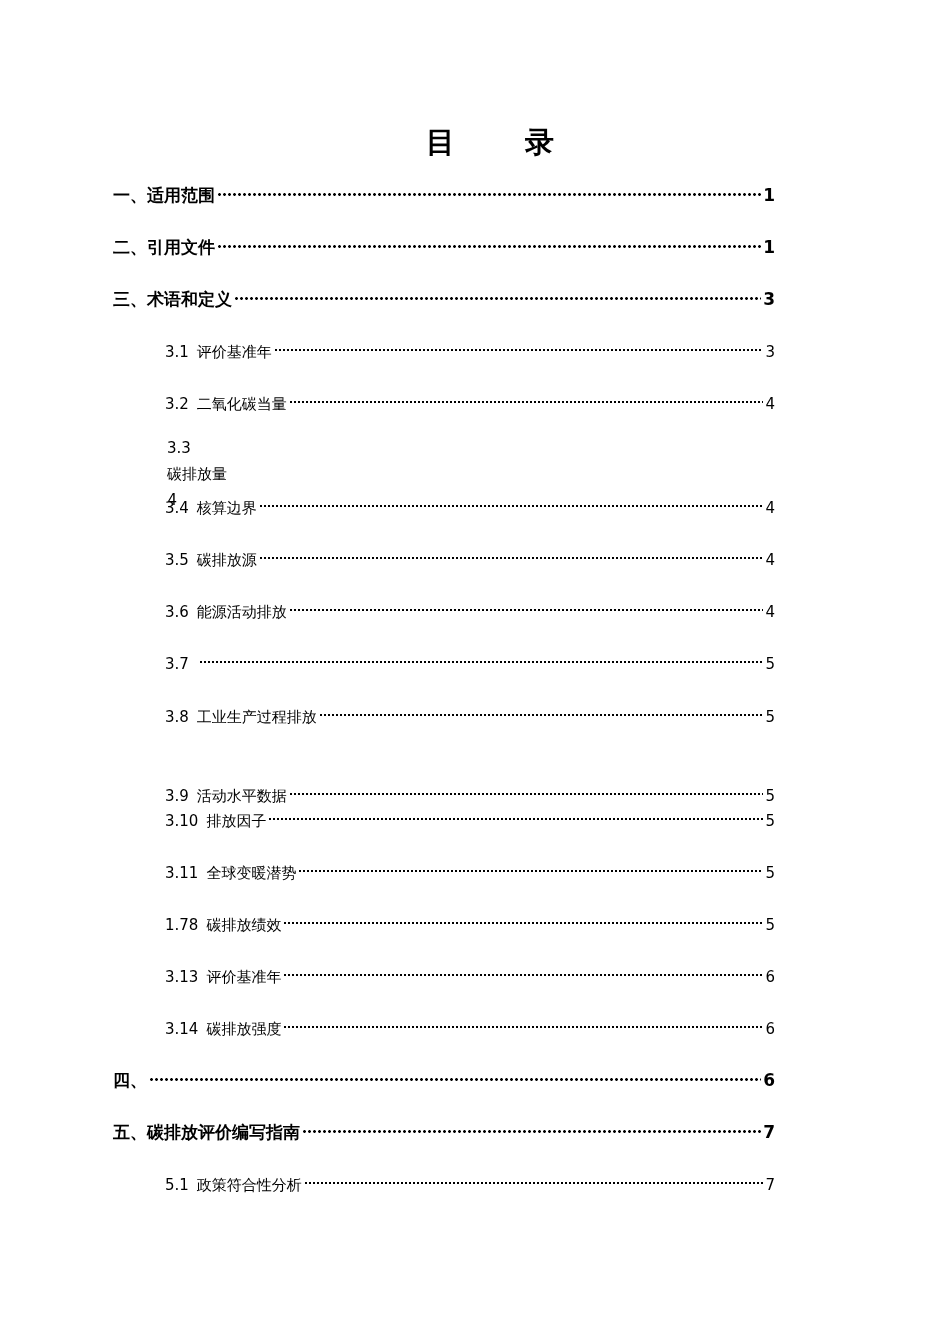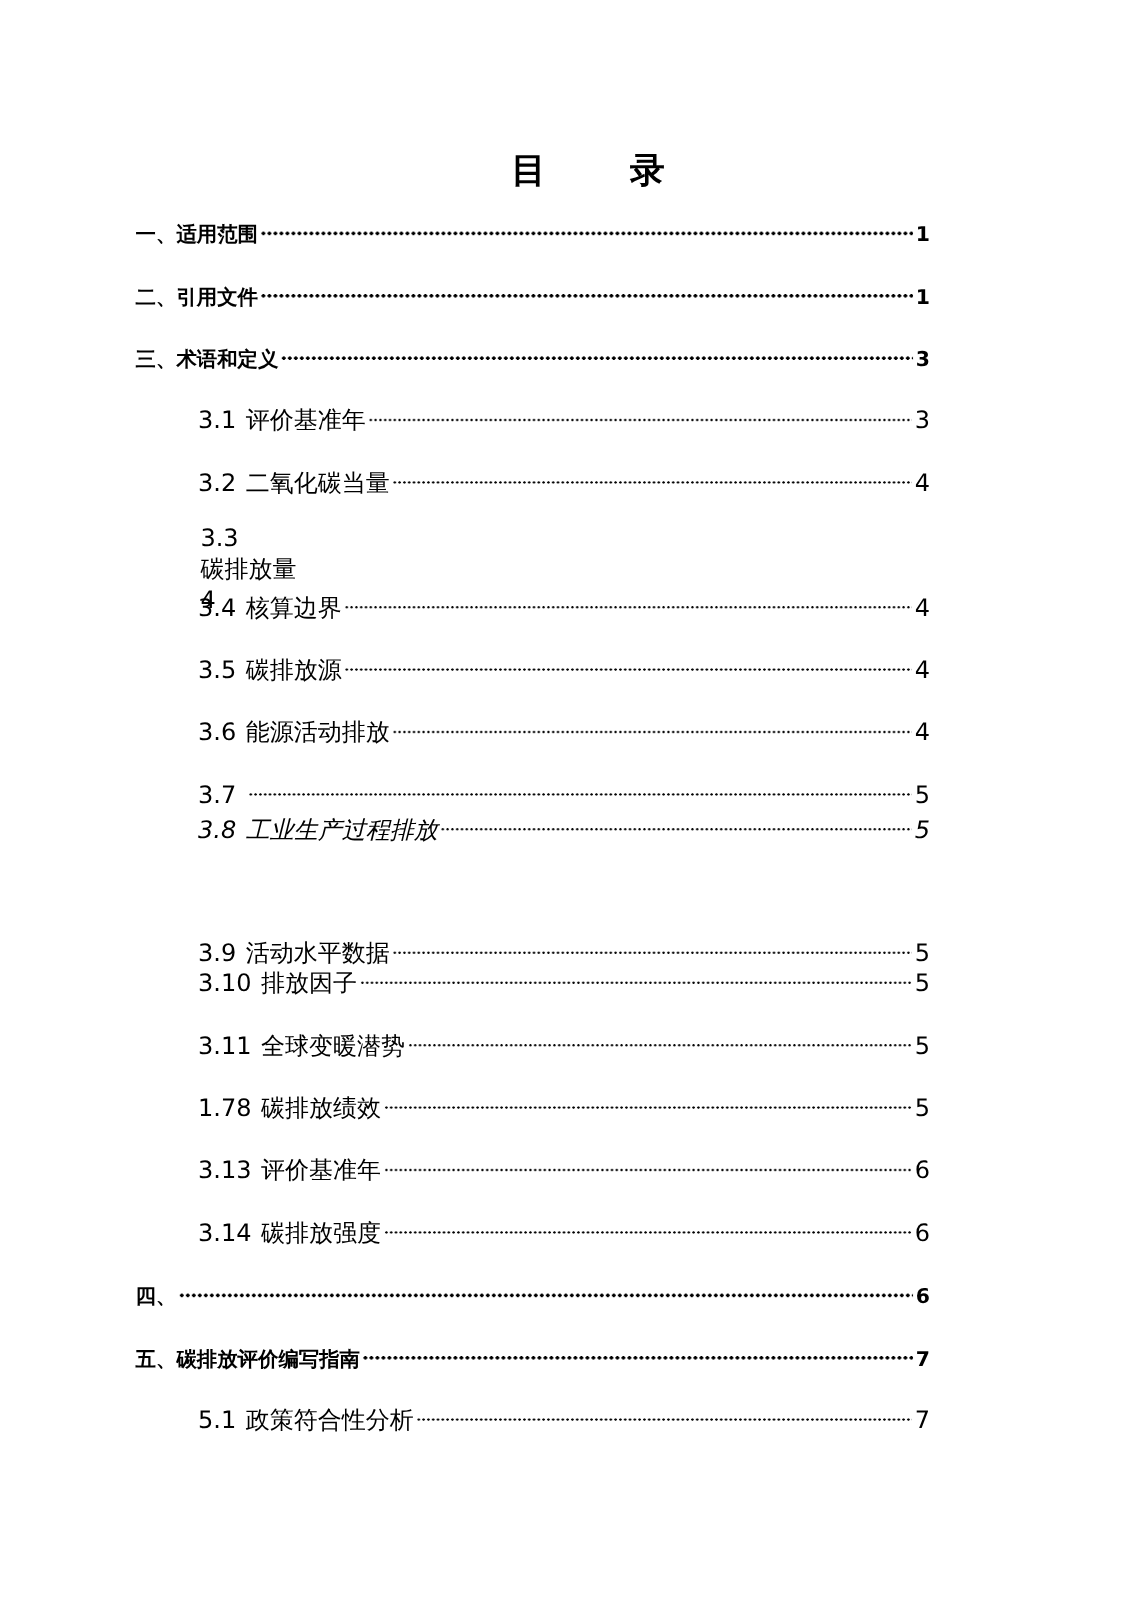--- a/index.html
+++ b/index.html
@@ -48,21 +48,21 @@
       right: 175px;
       white-space: nowrap;
     }
     .toc-entry.level-1 {
       left: 113px;
       font-size: 17px;
       font-weight: bold;
     }
     .toc-entry.level-2 {
       left: 165px;
-      font-size: 20px;
+      font-size: 15px;
       font-weight: normal;
     }
     .toc-entry .num {
       flex: 0 0 auto;
     }
     .toc-entry.level-2 .num {
       margin-right: 8px;
     }
     .toc-entry .label {
       flex: 0 0 auto;
@@ -155,21 +155,21 @@
     <span class="num">3.6</span>
     <span class="label">能源活动排放</span>
     <span class="leader"></span>
     <span class="page-no">4</span>
   </div>
       <div class="toc-entry level-2" style="top: 643px;">
     <span class="num">3.7</span>
     <span class="leader"></span>
     <span class="page-no">5</span>
   </div>
-      <div class="toc-entry level-2" style="top: 672px; font-style: italic;">
+      <div class="toc-entry level-2" style="top: 696px;">
     <span class="num">3.8</span>
     <span class="label">工业生产过程排放</span>
     <span class="leader"></span>
     <span class="page-no">5</span>
   </div>
       <div class="toc-entry level-2" style="top: 775px;">
     <span class="num">3.9</span>
     <span class="label">活动水平数据</span>
     <span class="leader"></span>
     <span class="page-no">5</span>

